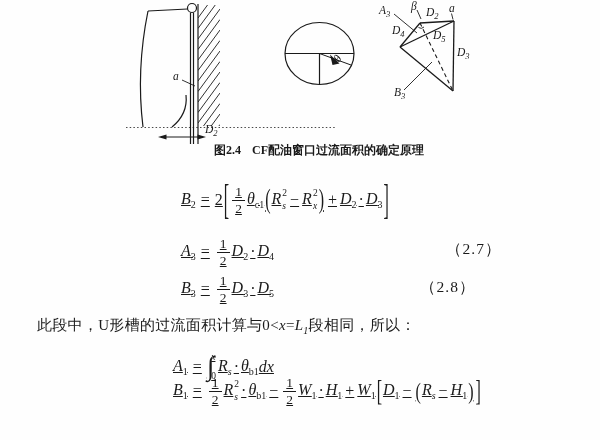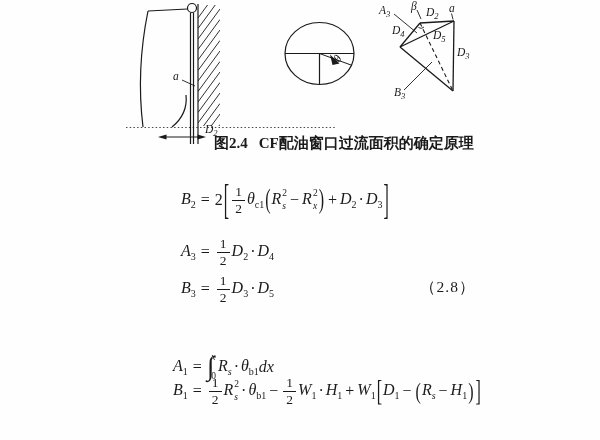--- a/index.html
+++ b/index.html
@@ -8,29 +8,29 @@
     font-family:"Liberation Serif","DejaVu Serif",serif;color:#1a1a1a;
     overflow:hidden;margin:0 auto;
   }
   .abs{position:absolute;}
   svg{position:absolute;overflow:visible;}
   svg line,svg path,svg ellipse,svg circle{stroke:#1a1a1a;fill:none;}
   .svg-label{font-family:"Liberation Serif","DejaVu Serif",serif;font-style:italic;
     font-size:11.5px;fill:#1a1a1a;stroke:none;}
   .svg-sub{font-size:8.5px;}
   
-  .caption{left:214px;top:134px;font-size:15px;font-weight:bold;white-space:nowrap;}
+  .caption{left:214px;top:142px;font-size:12px;font-weight:bold;white-space:nowrap;}
   .caption .cap-label{margin-right:11px;}
   
   .para{left:37px;top:316px;font-size:15px;white-space:nowrap;letter-spacing:.3px;}
   .it{font-style:italic;}
   .para sub{font-size:10px;font-style:italic;}
   
   .eq{position:absolute;display:flex;align-items:center;white-space:nowrap;
-      font-size:16px;}
+      font-size:16px;text-decoration:underline;}
   .eq .vtok{font-style:italic;}
   .eq sub{font-size:10px;font-style:normal;}
   .eq sub.its{font-style:italic;}
   .rel{margin:0 5px;font-style:normal;}
   .op{margin:0 3px;font-style:normal;}
   .dot{margin:0 2px;font-style:normal;}
   .frac{display:inline-flex;flex-direction:column;align-items:center;
         font-size:13.5px;line-height:1.15;margin:0 2px;font-style:normal;}
   .frac .fn{display:block;padding:0 3px;border-bottom:1.3px solid #1a1a1a;}
   .frac .fd{display:block;}
@@ -167,34 +167,38 @@
     <span class="vtok"><span>A</span><sub>3</sub></span>
     <span class="rel">=</span>
     <span class="frac">
       <span class="fn">1</span>
       <span class="fd">2</span>
     </span>
     <span class="vtok"><span>D</span><sub>2</sub></span>
     <span class="dot">·</span>
     <span class="vtok"><span>D</span><sub>4</sub></span>
   </div>
+  <div class="eqnum" style="left:446px;top:239px">（2.7）</div>
 
   <div class="eq" style="left:181px;top:272px;height:34px">
     <span class="vtok"><span>B</span><sub>3</sub></span>
     <span class="rel">=</span>
     <span class="frac">
       <span class="fn">1</span>
       <span class="fd">2</span>
     </span>
     <span class="vtok"><span>D</span><sub>3</sub></span>
     <span class="dot">·</span>
     <span class="vtok"><span>D</span><sub>5</sub></span>
   </div>
   <div class="eqnum" style="left:420px;top:277px">（2.8）</div>
 
+  <div class="abs para">
+    <span>此段中，U形槽的过流面积计算与0&lt;</span><span class="it">x</span><span>=</span><span class="it"><span>L</span><sub>1</sub></span><span>段相同，所以：</span>
+  </div>
 
   <div class="eq" style="left:173px;top:352px;height:30px">
     <span class="vtok"><span>A</span><sub>1</sub></span>
     <span class="rel">=</span>
     <span class="intg">∫</span>
     <span class="ilim">
       <span class="up">x</span>
       <span class="lo">0</span>
     </span>
     <span class="vtok"><span>R</span><sub class="its">s</sub></span>

